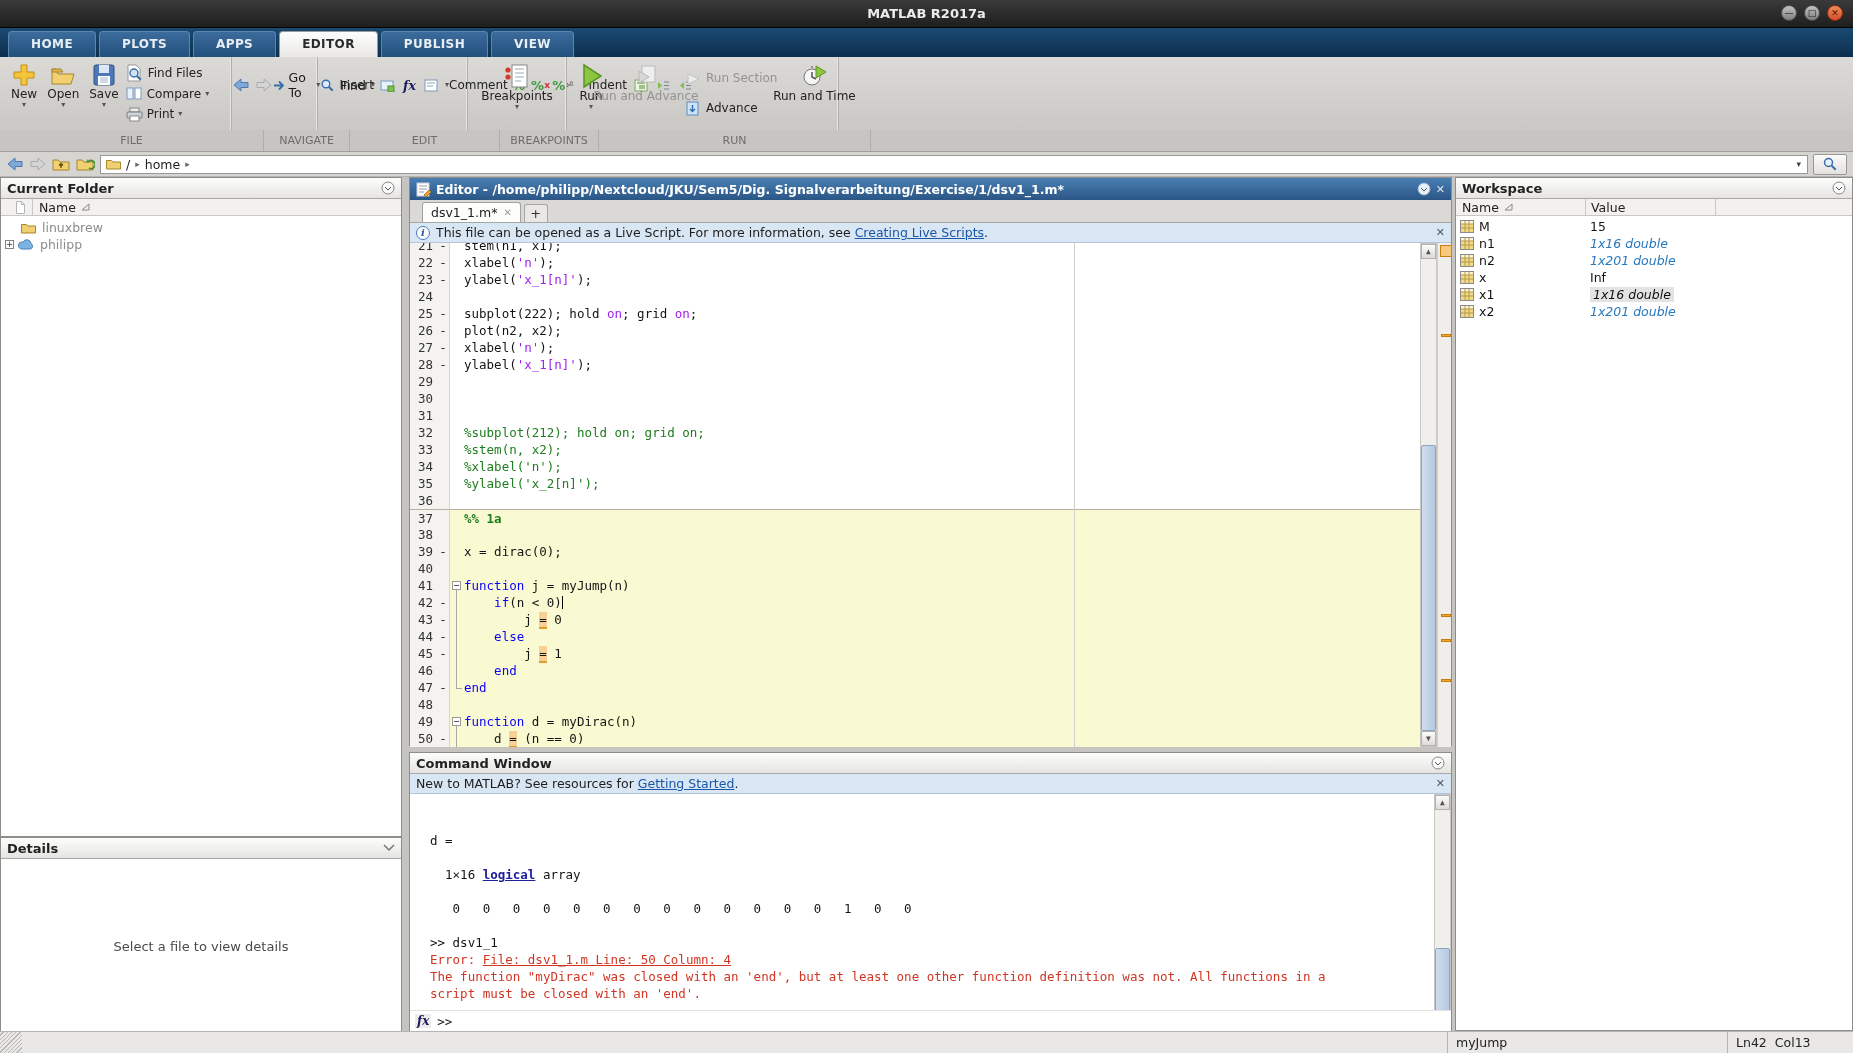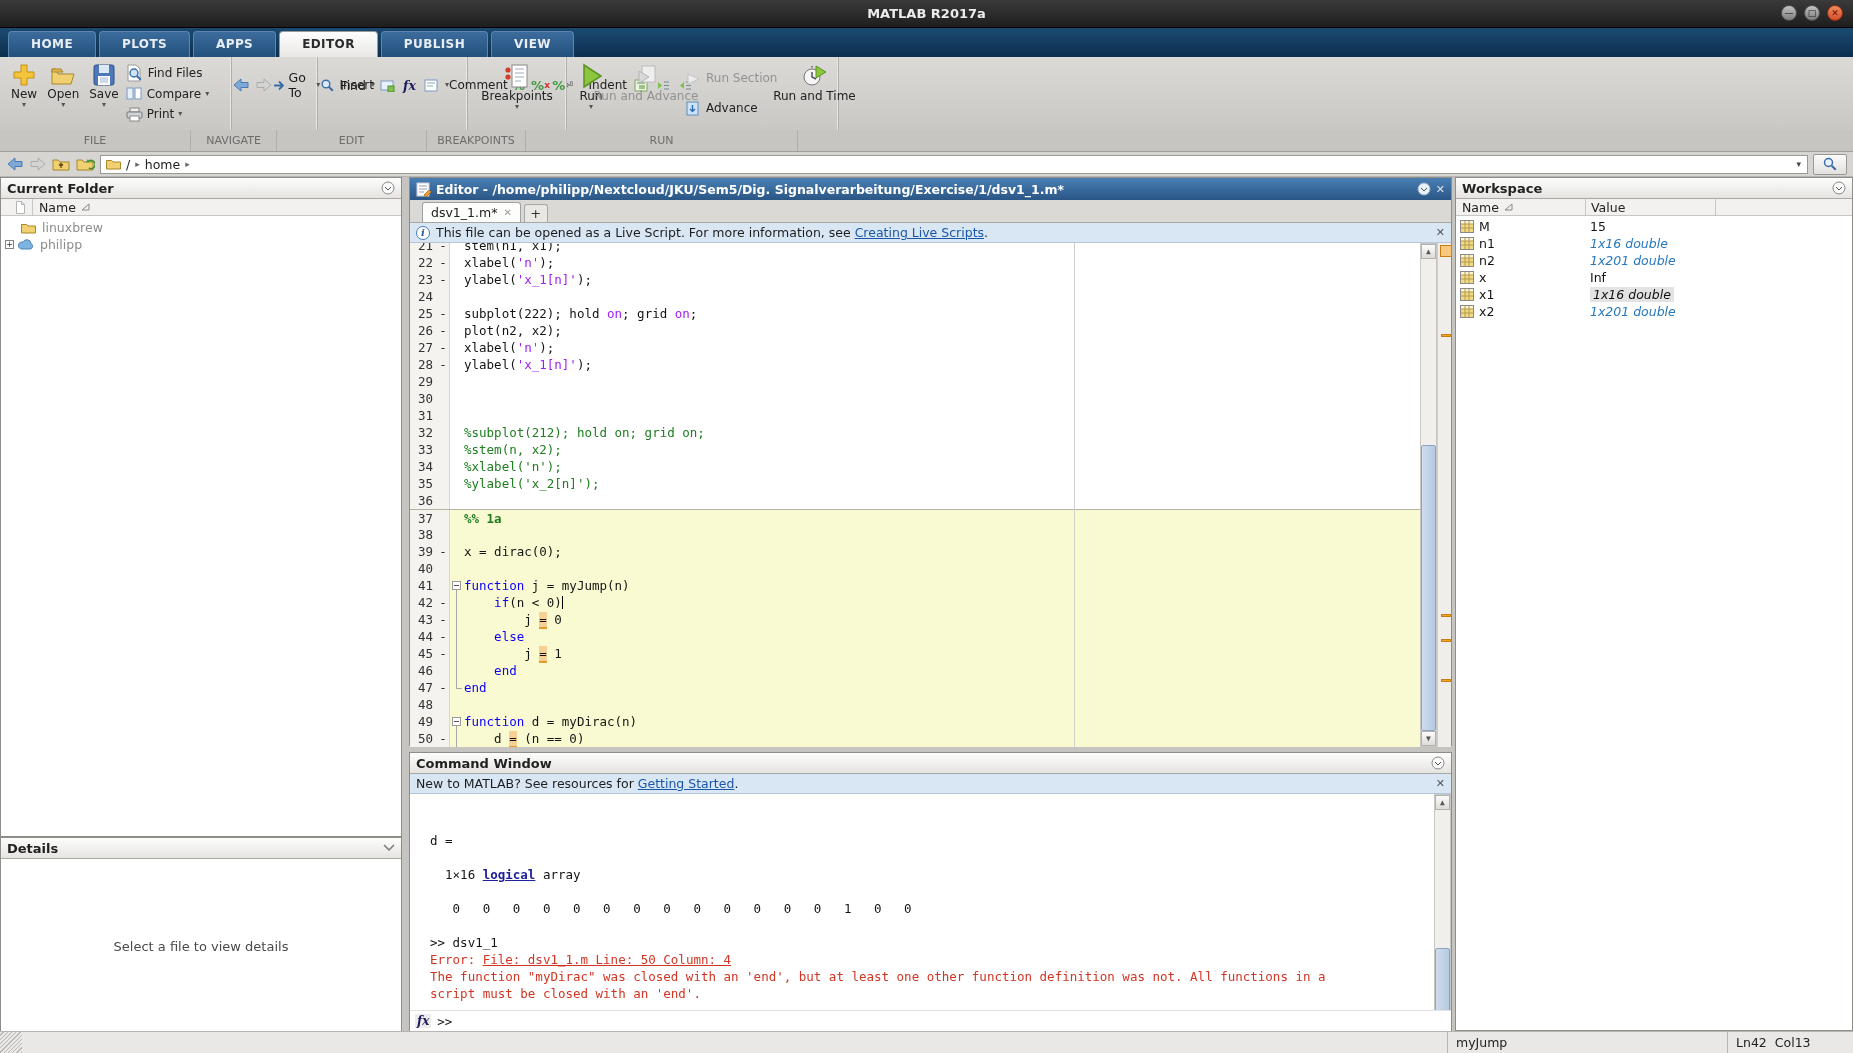--- a/index.html
+++ b/index.html
@@ -395,21 +395,21 @@
             <path d="M11 6l-1-3h2z" fill="#777"></path>
             <path d="M15 3 L25 9 L15 15 Z" fill="#8cc63f" stroke="#5a9423"></path>
           </svg>
         <span class="blabel">Run and Time</span>
       </div>
     </div>
     <div style="flex:1"></div>
   </div>
 
   <div class="ribbon-labels">
-    <div class="rlabel" style="width:191px">FILE</div>
+    <div class="rlabel" style="width:264px">FILE</div>
     <div class="rlabel" style="width:86px">NAVIGATE</div>
     <div class="rlabel" style="width:150px">EDIT</div>
     <div class="rlabel" style="width:99px">BREAKPOINTS</div>
     <div class="rlabel" style="width:272px">RUN</div>
     <div class="rlabel" style="flex:1;border-right:none"></div>
   </div>
 
   <div class="pathbar">
     <svg width="18" height="14">
         <path d="M9 1 L2 7 L9 13 L9 9.5 L16 9.5 L16 4.5 L9 4.5 Z" fill="#7fa8d4" stroke="#4a7ab2"></path>

